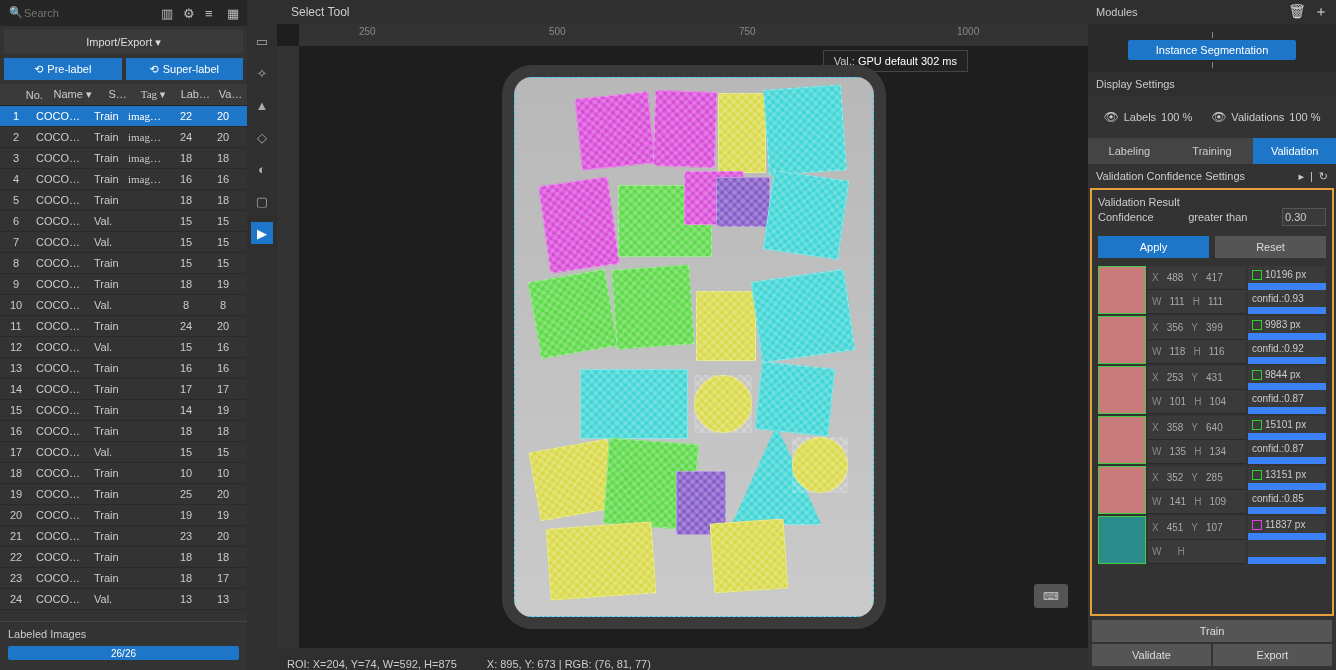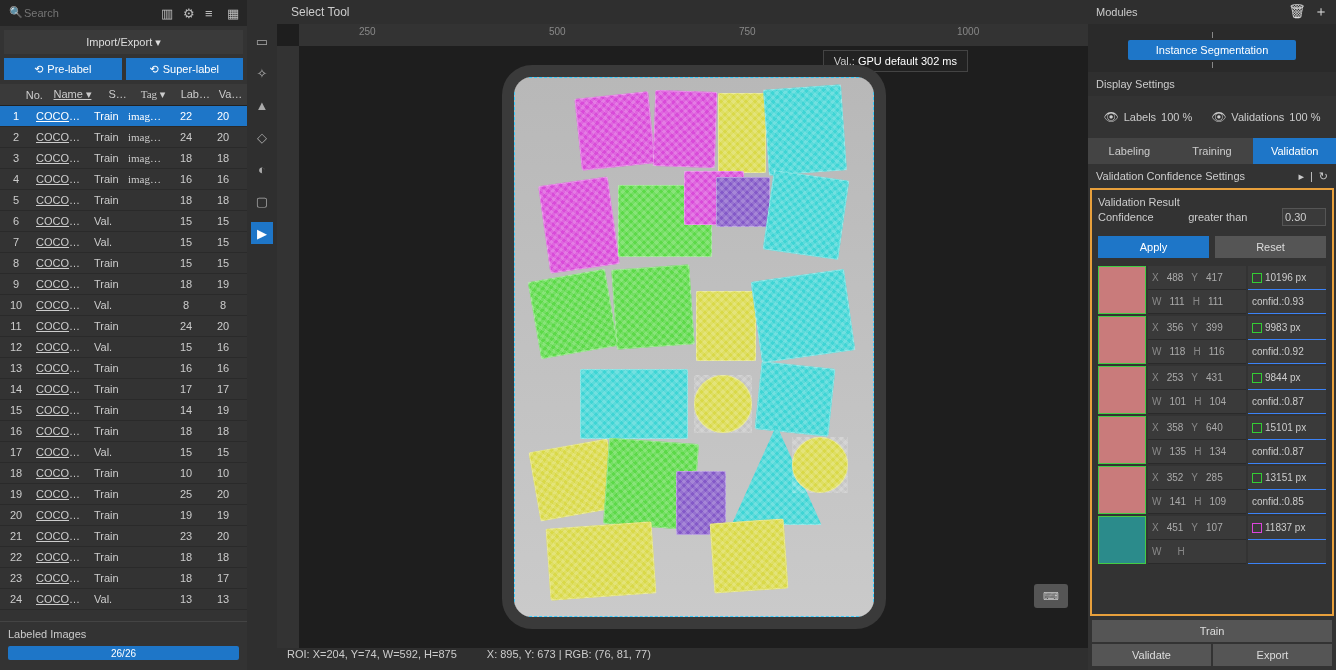--- a/index.html
+++ b/index.html
@@ -11,21 +11,21 @@
   .search-box { flex:1; position:relative; }
   .search-box input { width:100%; background:#262626; border:none; color:#999; padding:3px 4px 3px 18px; font-size:11px; height:20px;}
   .search-box .mag { position:absolute; left:3px; top:3px; color:#999; font-size:11px;}
   .tool-icons { display:flex; gap:8px; }
   .tool-icons span { width:14px; color:#bbb; font-size:13px; cursor:pointer;}
   .import-row { height:24px; background:#3a3a3a; margin:4px; display:flex; align-items:center; justify-content:center; color:#ddd; cursor:pointer;}
   .labelbtns { display:flex; gap:4px; padding:0 4px 4px;}
   .labelbtns button { flex:1; height:22px; background:#1e76c8; border:none; color:#fff; font-size:11px; cursor:pointer; display:flex; align-items:center; justify-content:center; gap:4px;}
   .thead { display:flex; background:#3a3a3a; height:22px; align-items:center; border-bottom:1px solid #222;padding-left:19px;}
   .thead div, .trow div { padding:0 4px; overflow:hidden; white-space:nowrap; text-overflow:ellipsis;}
-  .c-no{width:32px;text-align:center;} .c-name{width:58px;text-decoration:underline;} .c-set{width:34px;} .c-tag{width:42px;font-family:Liberation Serif, serif;} .c-label{width:40px;text-align:center;} .c-val{width:34px;text-align:center;}
+  .c-no{width:32px;text-align:center;} .c-name{width:58px;} .c-set{width:34px;} .c-tag{width:42px;font-family:Liberation Serif, serif;} .c-label{width:40px;text-align:center;} .c-val{width:34px;text-align:center;}
   .tbody { flex:1; overflow-y:auto; }
   .trow { display:flex; height:21px; align-items:center; border-bottom:1px solid #2a2a2a;}
   .trow.sel { background:#1e76c8; color:#fff;}
   .labeled-box { padding:6px 8px 10px; border-top:1px solid #444;}
   .progress { margin-top:6px; height:14px; background:#1a1a1a; border-radius:2px; overflow:hidden;}
   .progress-fill { height:100%; background:#1e76c8; display:flex; align-items:center; justify-content:center; color:#fff; font-size:10px;}
   
   
   .vtoolbar { width:30px; background:#2f2f2f; display:flex; flex-direction:column; align-items:center; padding-top:30px; gap:10px;}
   .vtoolbar .vtool { width:22px; height:22px; display:flex; align-items:center; justify-content:center; color:#aaa; cursor:pointer; font-size:13px;}
@@ -40,21 +40,21 @@
   .canvas-wrap { flex:1; display:flex; }
   .canvas { flex:1; background:#1e1e1e; position:relative; display:flex; align-items:center; justify-content:center;}
   .valbadge { position:absolute; top:4px; right:120px; background:#222; color:#ccc; padding:4px 10px; font-size:11px; border:1px solid #444;}
   .valbadge .white{color:#fff;}
   .img { width:360px; height:540px; position:relative; background:linear-gradient(#b8b8b8,#cacaca); border-radius:18px; box-shadow:0 0 0 12px #3a3a3a, 0 0 0 1px #888; overflow:hidden;}
   .roi { position:absolute; left:0; top:0; right:0; bottom:0; border:1px dashed #3cf; pointer-events:none;}
   .block { position:absolute; border-radius:2px; box-shadow:inset 0 0 0 1px rgba(255,255,255,.3);}
   .block::after{content:"";position:absolute;inset:0;background-image:repeating-linear-gradient(45deg,rgba(255,255,255,.15) 0 3px,transparent 3px 6px),repeating-linear-gradient(-45deg,rgba(255,255,255,.15) 0 3px,transparent 3px 6px);}
   .magenta{background:#d94bd9;} .cyan{background:#3ed5d5;} .green{background:#5cd948;} .yellow{background:#d9d948;} .purple{background:#8459c8;}
   .kbd-icon { position:absolute; bottom:40px; right:20px; width:34px;height:24px;background:#555;border-radius:3px;display:flex;align-items:center;justify-content:center;color:#ccc;cursor:pointer;}
-  .status { height:22px; background:#2f2f2f; display:flex; align-items:flex-start; padding:0 10px; color:#ccc; font-size:11px; gap:30px;}
+  .status { height:22px; background:#2f2f2f; display:flex; align-items:flex-end; padding:0 10px; color:#ccc; font-size:11px; gap:30px;}
   
   
   .right-panel { width:248px; background:#333; display:flex; flex-direction:column; }
   .mod-header { height:24px; display:flex; align-items:center; justify-content:space-between; padding:0 8px; background:#2f2f2f;}
   .mod-header .icons span{margin-left:8px;color:#ddd;cursor:pointer;font-size:14px;}
   .module-node { display:flex; flex-direction:column; align-items:center; padding:8px 0 4px; background:#2a2a2a;}
   .module-node .line{width:1px;height:6px;background:#888;}
   .module-chip { padding:4px 28px; background:#1e76c8; color:#fff; border-radius:2px; font-size:11px; margin:2px 0;}
   .section-h { height:24px; display:flex; align-items:center; padding:0 8px; background:#2f2f2f; font-size:11px;}
   .disp-row { display:flex; align-items:center; justify-content:space-around; height:42px; padding:0 6px;}
@@ -75,21 +75,21 @@
   .ar-btns .reset{background:#555;color:#ddd;}
   .results{flex:1;overflow-y:auto;}
   .res-row{display:flex;height:48px;margin-bottom:2px;gap:2px;}
   .res-thumb{width:48px;height:48px;background:#c97b7b;border:1px solid #4c4;position:relative;overflow:hidden;}
   .res-thumb.teal-thumb{background:#2b8b8b;}
   .res-info{flex:1;display:flex;flex-direction:column;}
   .res-info .r{display:flex;height:50%;align-items:center;background:#3a3a3a;border-bottom:1px solid #2a2a2a;}
   .res-info .r span{padding:0 4px;font-size:10px;color:#aaa;}
   .res-info .r .lbl{color:#888;}
   .res-right{width:78px;display:flex;flex-direction:column;}
-  .res-right .r{height:50%;display:flex;align-items:center;background:#3a3a3a;border-bottom:1px solid #3b82f6;padding:0 4px;font-size:10px;gap:3px;}
+  .res-right .r{height:50%;display:flex;align-items:center;background:#3a3a3a;border-bottom:7px solid #3b82f6;padding:0 4px;font-size:10px;gap:3px;}
   .sq{width:10px;height:10px;border:1.5px solid #3c3;}
   .sq.p{border-color:#d4d;}
   .bottom-btns{display:flex;flex-direction:column;gap:2px;padding:4px;}
   .bottom-btns button{height:22px;background:#555;border:none;color:#ddd;cursor:pointer;font-size:11px;}
   .bottom-btns .row{display:flex;gap:2px;}
   .bottom-btns .row button{flex:1;}
   
   ::-webkit-scrollbar{width:8px;height:8px;}
   ::-webkit-scrollbar-thumb{background:#555;}
   ::-webkit-scrollbar-track{background:#2a2a2a;}

